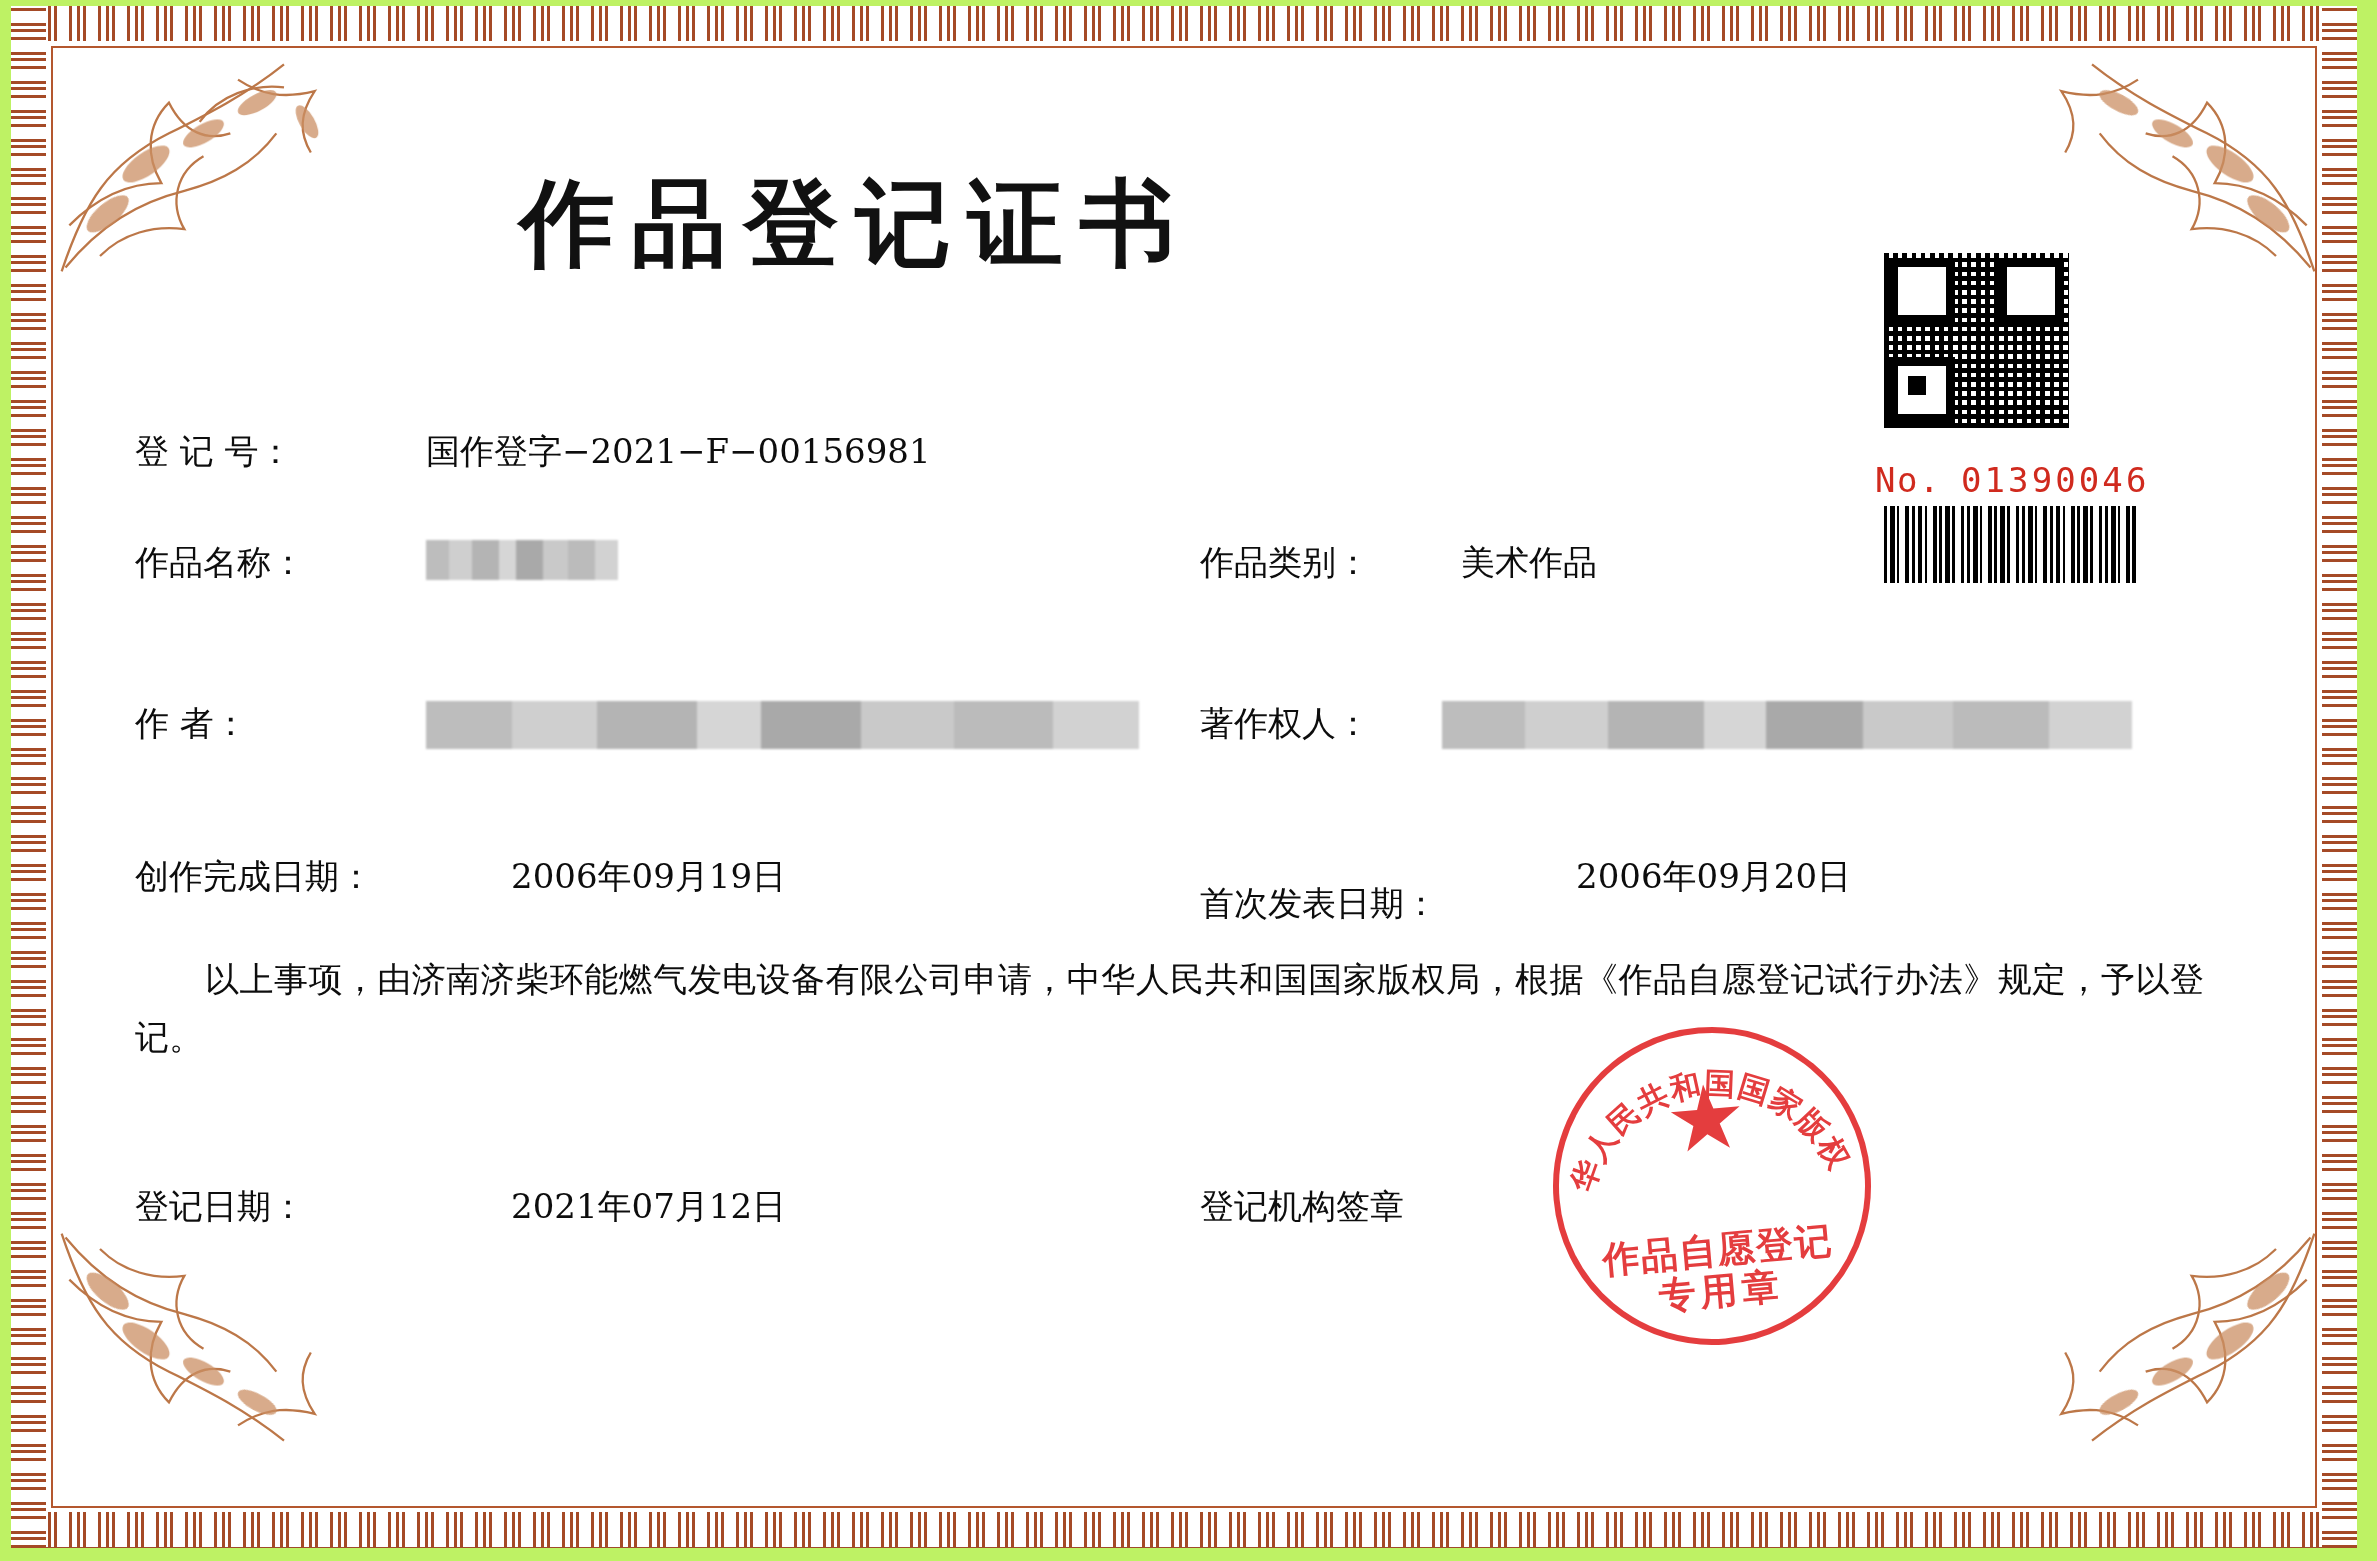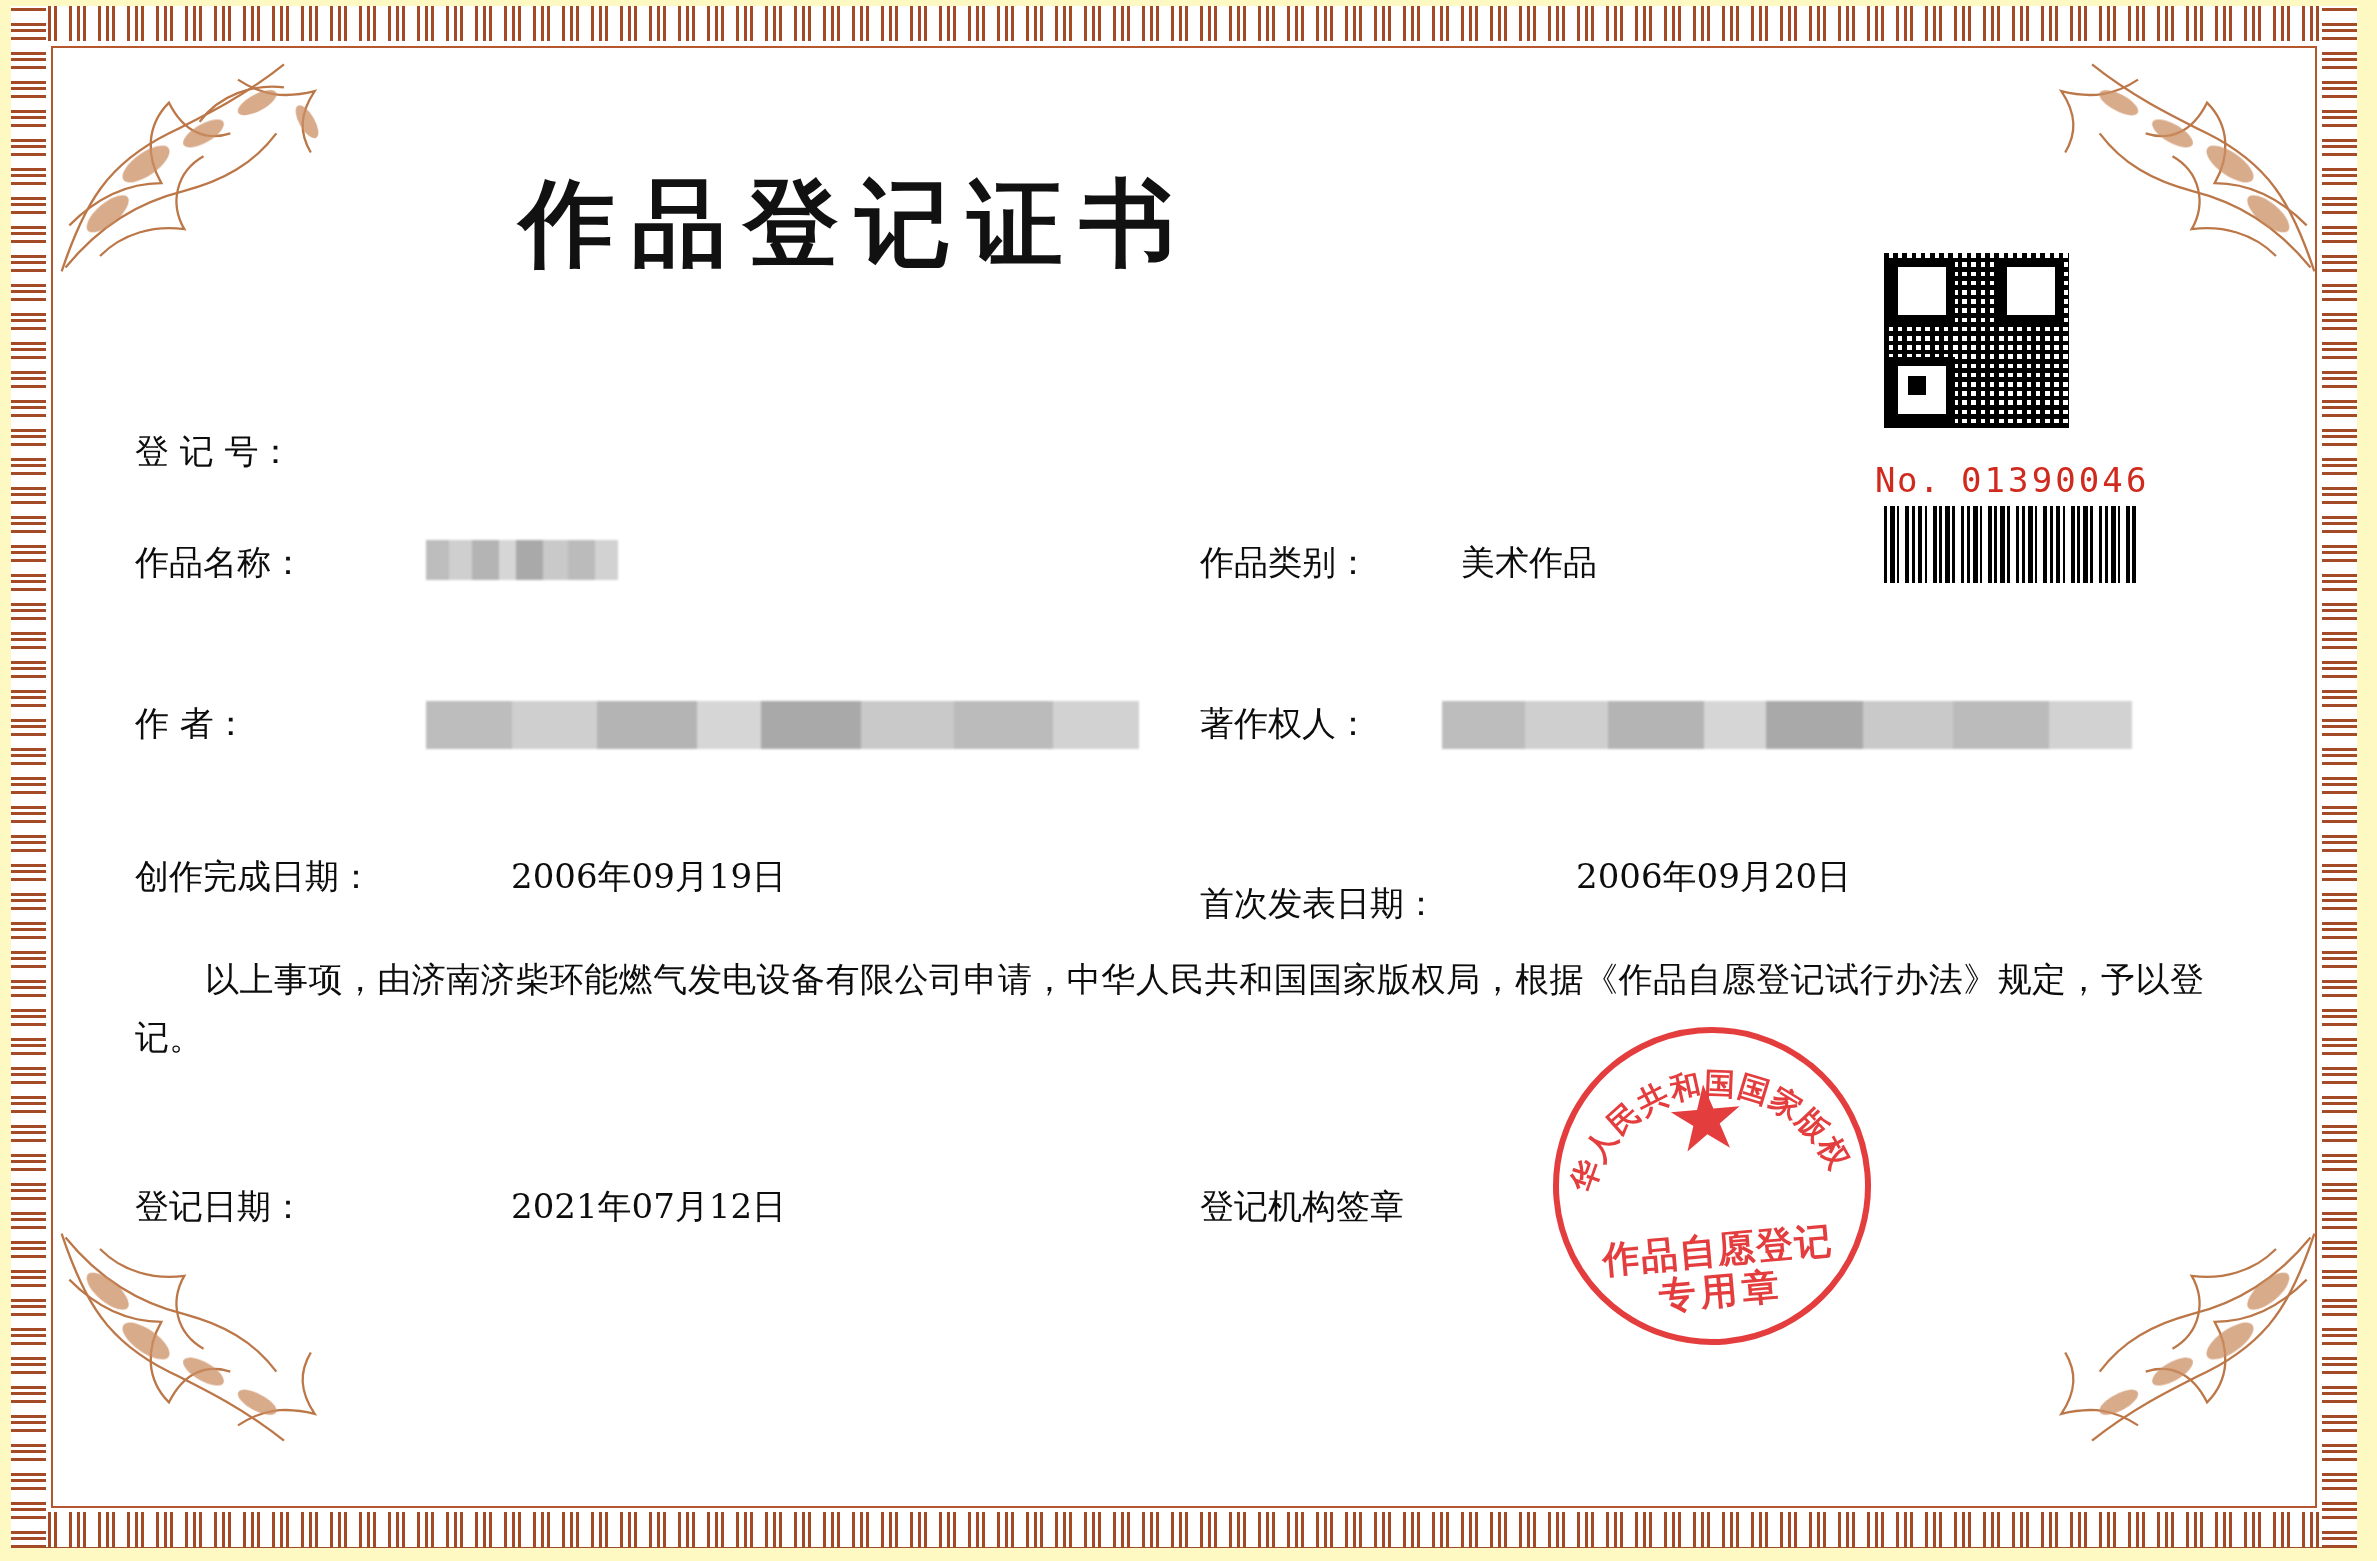--- a/index.html
+++ b/index.html
@@ -14,21 +14,21 @@
     position: relative;
     overflow: hidden;
   }
 
   
   .certificate {
     position: absolute;
     left: 0; top: 0;
     width: 2377px;
     height: 1561px;
-    background: #fef9c3;
+    background: #bef264;
   }
 
   
   .border-frame {
     position: absolute;
     left: 10.7px; top: 6.1px;
     width: 2346px;
     height: 1542px;
     border: 7.7px solid #9d4a2a;
     box-sizing: border-box;
@@ -358,20 +358,23 @@
     </div>
 
     <div class="no-line">
       <span class="no-label">No.</span><span class="no-value">01390046</span>
     </div>
 
     <div class="barcode"></div>
 
     <div class="field" style="left:84px; top:383px;">
       <span>登 记 号：</span>
+    </div>
+    <div class="field" style="left:375px; top:383px;">
+      <span>国作登字−2021−F−00156981</span>
     </div>
 
     <div class="field" style="left:84px; top:494px;">
       <span>作品名称：</span>
     </div>
     <div class="field" style="left:375px; top:494px;">
       <span class="redact" style="width:192px;height:40px;"></span>
     </div>
     <div class="field" style="left:1149px; top:494px;">
       <span>作品类别：</span>

